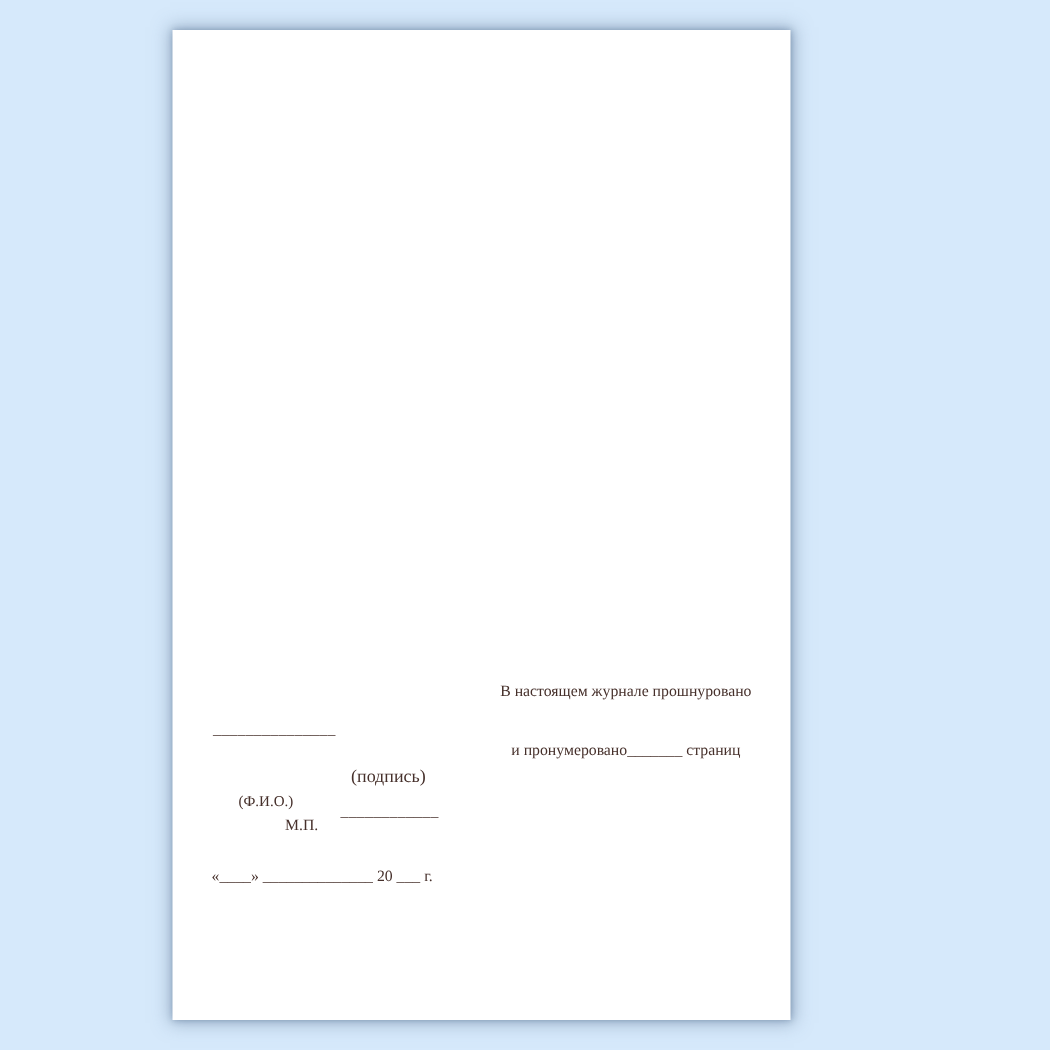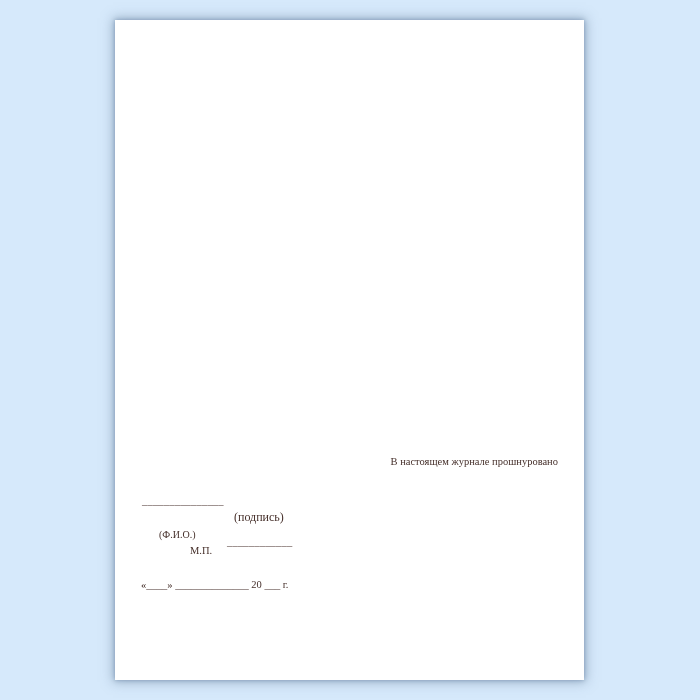--- a/index.html
+++ b/index.html
@@ -18,21 +18,21 @@
   .scene {
     position: relative;
     width: 700px;
     height: 700px;
     background: var(--bg);
   }
   .paper {
     position: absolute;
     left: 115px;
     top: 20px;
-    width: 469px;
+    width: 412px;
     height: 660px;
     background: var(--paper);
     box-shadow:
       0 0 4px rgba(70, 100, 135, 0.45),
       0 0 11px 2px rgba(95, 122, 152, 0.50);
   }
   .txt {
     position: absolute;
     font-size: 10.5px;
     line-height: 13px;
@@ -44,35 +44,36 @@
     right: 26px;
     text-align: center;
     line-height: 13px;
   }
   .signatory {
     left: 27px;
     top: 445px;
     line-height: 12.5px;
   }
   .signatory .line2 { padding-left: 3px; }
-  .name-line  { left: 27px;  top: 474px; letter-spacing: 0.2px; }
+  .name-line  { left: 27px;  top: 460px; letter-spacing: 0.2px; }
   .sign-line  { left: 112px; top: 474px; letter-spacing: 0.2px; margin-top: 41px; }
   .name-label { left: 44px;  top: 508px; font-size: 10px; }
   .sign-label { left: 119px; top: 491px; font-size: 12px; }
   .seal-mark  { left: 75px;  top: 524px; }
   .date-line  { left: 26px;  top: 546px; margin-top: 12px; }
 </style>
 </head>
 <body>
 
 <div class="scene">
   <div class="paper">
 
     <div class="txt stitch-note">
       <div>В настоящем журнале прошнуровано</div>
+      <div>и пронумеровано_______ страниц</div>
     </div>
 
 
     <span class="txt name-line">_______________</span>
     <span class="txt sign-line">____________</span>
 
     <span class="txt name-label">(Ф.И.О.)</span>
     <span class="txt sign-label">(подпись)</span>
 
     <span class="txt seal-mark">М.П.</span>

